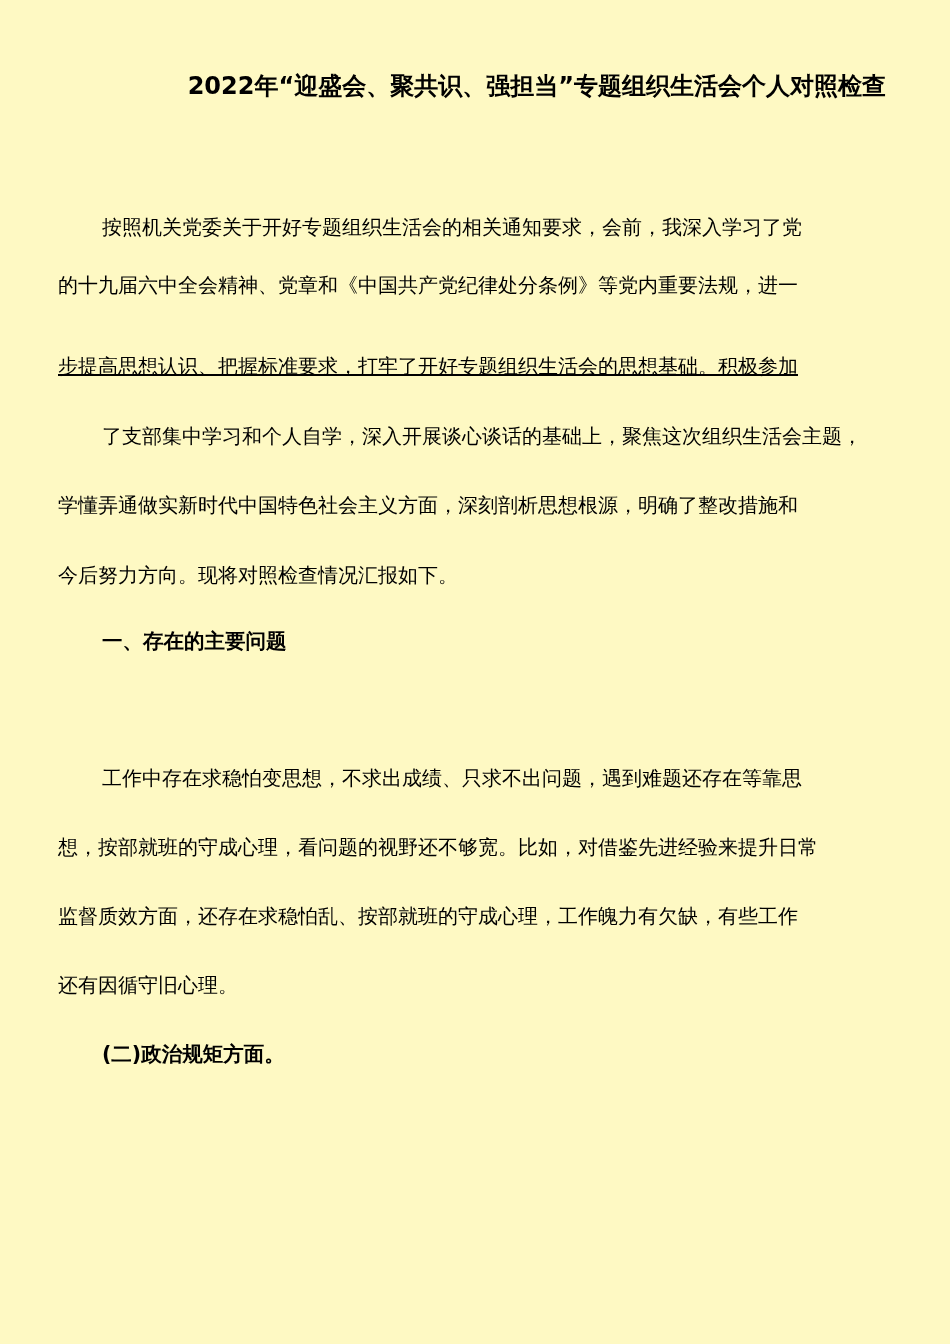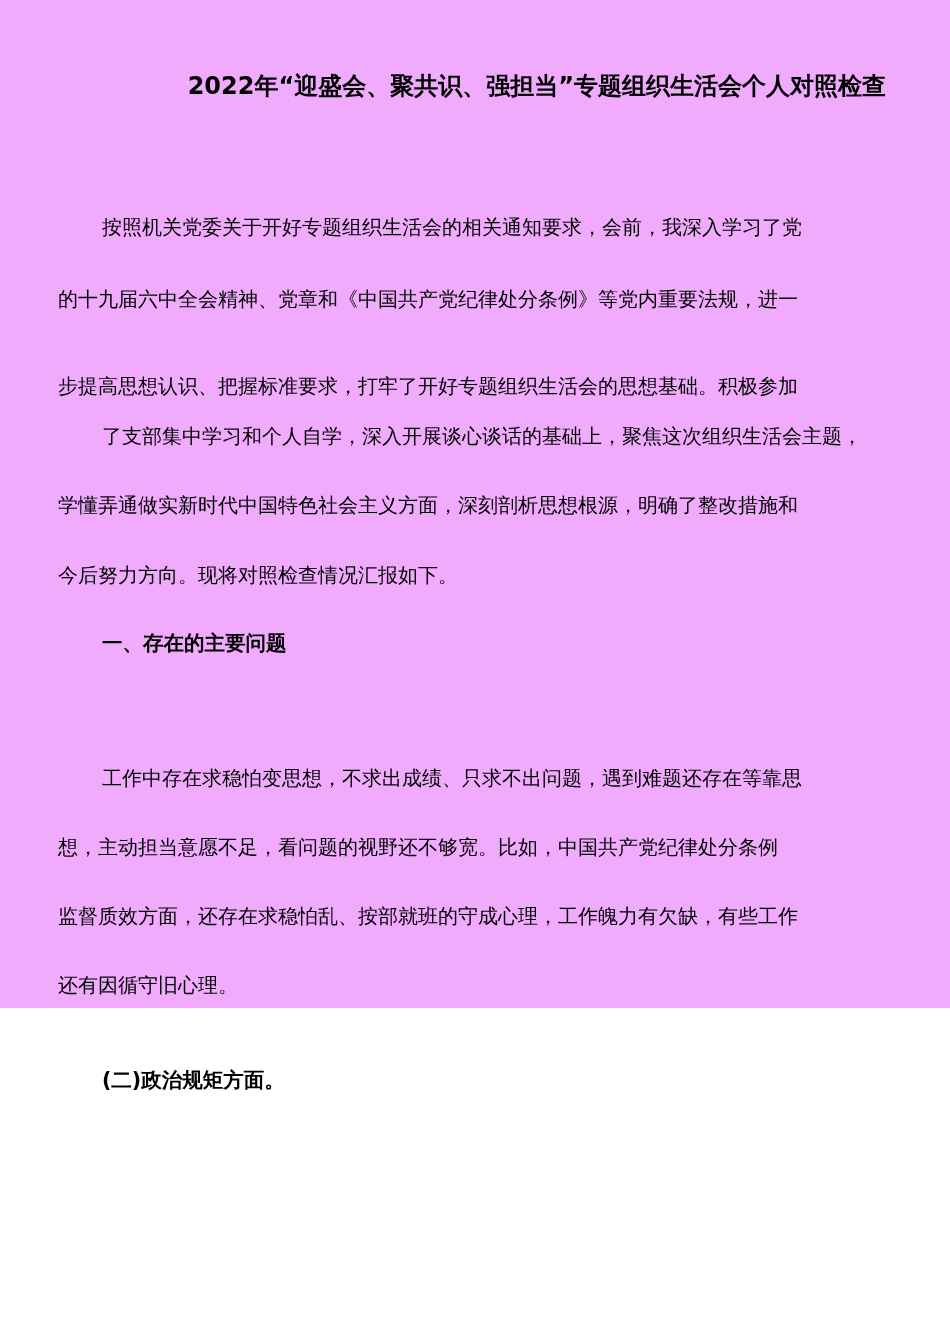--- a/index.html
+++ b/index.html
@@ -13,22 +13,22 @@
       position: relative;
       overflow: hidden;
       font-family: "DejaVu Sans", "Liberation Sans", sans-serif;
       color: #000000;
     }
     .page {
       position: absolute;
       left: 0;
       top: 0;
       width: 950px;
-      height: 1008px;
-      background: #f0abfc;
+      height: 1344px;
+      background: #fef9c3;
     }
     .title {
       position: absolute;
       left: 58px;
       width: 834px;
       font-weight: bold;
       font-size: 24px;
       line-height: 36px;
       white-space: nowrap;
     }
@@ -63,32 +63,32 @@
   </style>
 </head>
 <body>
 
 <div class="page">
 
   <div class="title title-line1">2022年“迎盛会、聚共识、强担当”专题组织生活会个人对照检查</div>
 
   <div>
     <div class="line indent" style="top:209px;">按照机关党委关于开好专题组织生活会的相关通知要求，会前，我深入学习了党</div>
-    <div class="line" style="top:281px;">的十九届六中全会精神、党章和《中国共产党纪律处分条例》等党内重要法规，进一</div>
-    <div class="line" style="top:368px;">步提高思想认识、把握标准要求，打牢了开好专题组织生活会的思想基础。积极参加</div>
+    <div class="line" style="top:267px;">的十九届六中全会精神、党章和《中国共产党纪律处分条例》等党内重要法规，进一</div>
+    <div class="line" style="top:348px;text-decoration:underline;">步提高思想认识、把握标准要求，打牢了开好专题组织生活会的思想基础。积极参加</div>
     <div class="line" style="top:418px;margin-left:44px;">了支部集中学习和个人自学，深入开展谈心谈话的基础上，聚焦这次组织生活会主题，</div>
     <div class="line" style="top:487px;">学懂弄通做实新时代中国特色社会主义方面，深刻剖析思想根源，明确了整改措施和</div>
     <div class="line" style="top:557px;">今后努力方向。现将对照检查情况汇报如下。</div>
   </div>
 
-  <div class="heading" style="top:625px;">一、存在的主要问题</div>
+  <div class="heading" style="top:625px;font-family:Liberation Mono, monospace;">一、存在的主要问题</div>
 
 
   <div>
     <div class="line indent" style="top:760px;">工作中存在求稳怕变思想，不求出成绩、只求不出问题，遇到难题还存在等靠思</div>
-    <div class="line" style="top:829px;">想，主动担当意愿不足，看问题的视野还不够宽。比如，中国共产党纪律处分条例</div>
+    <div class="line" style="top:829px;">想，按部就班的守成心理，看问题的视野还不够宽。比如，对借鉴先进经验来提升日常</div>
     <div class="line" style="top:898px;">监督质效方面，还存在求稳怕乱、按部就班的守成心理，工作魄力有欠缺，有些工作</div>
     <div class="line" style="top:967px;">还有因循守旧心理。</div>
   </div>
 
-  <div class="heading" style="top:1036px;margin-top:26px;">(二)政治规矩方面。</div>
+  <div class="heading" style="top:1036px;">(二)政治规矩方面。</div>
 
 </div>
 
 </body></html>

